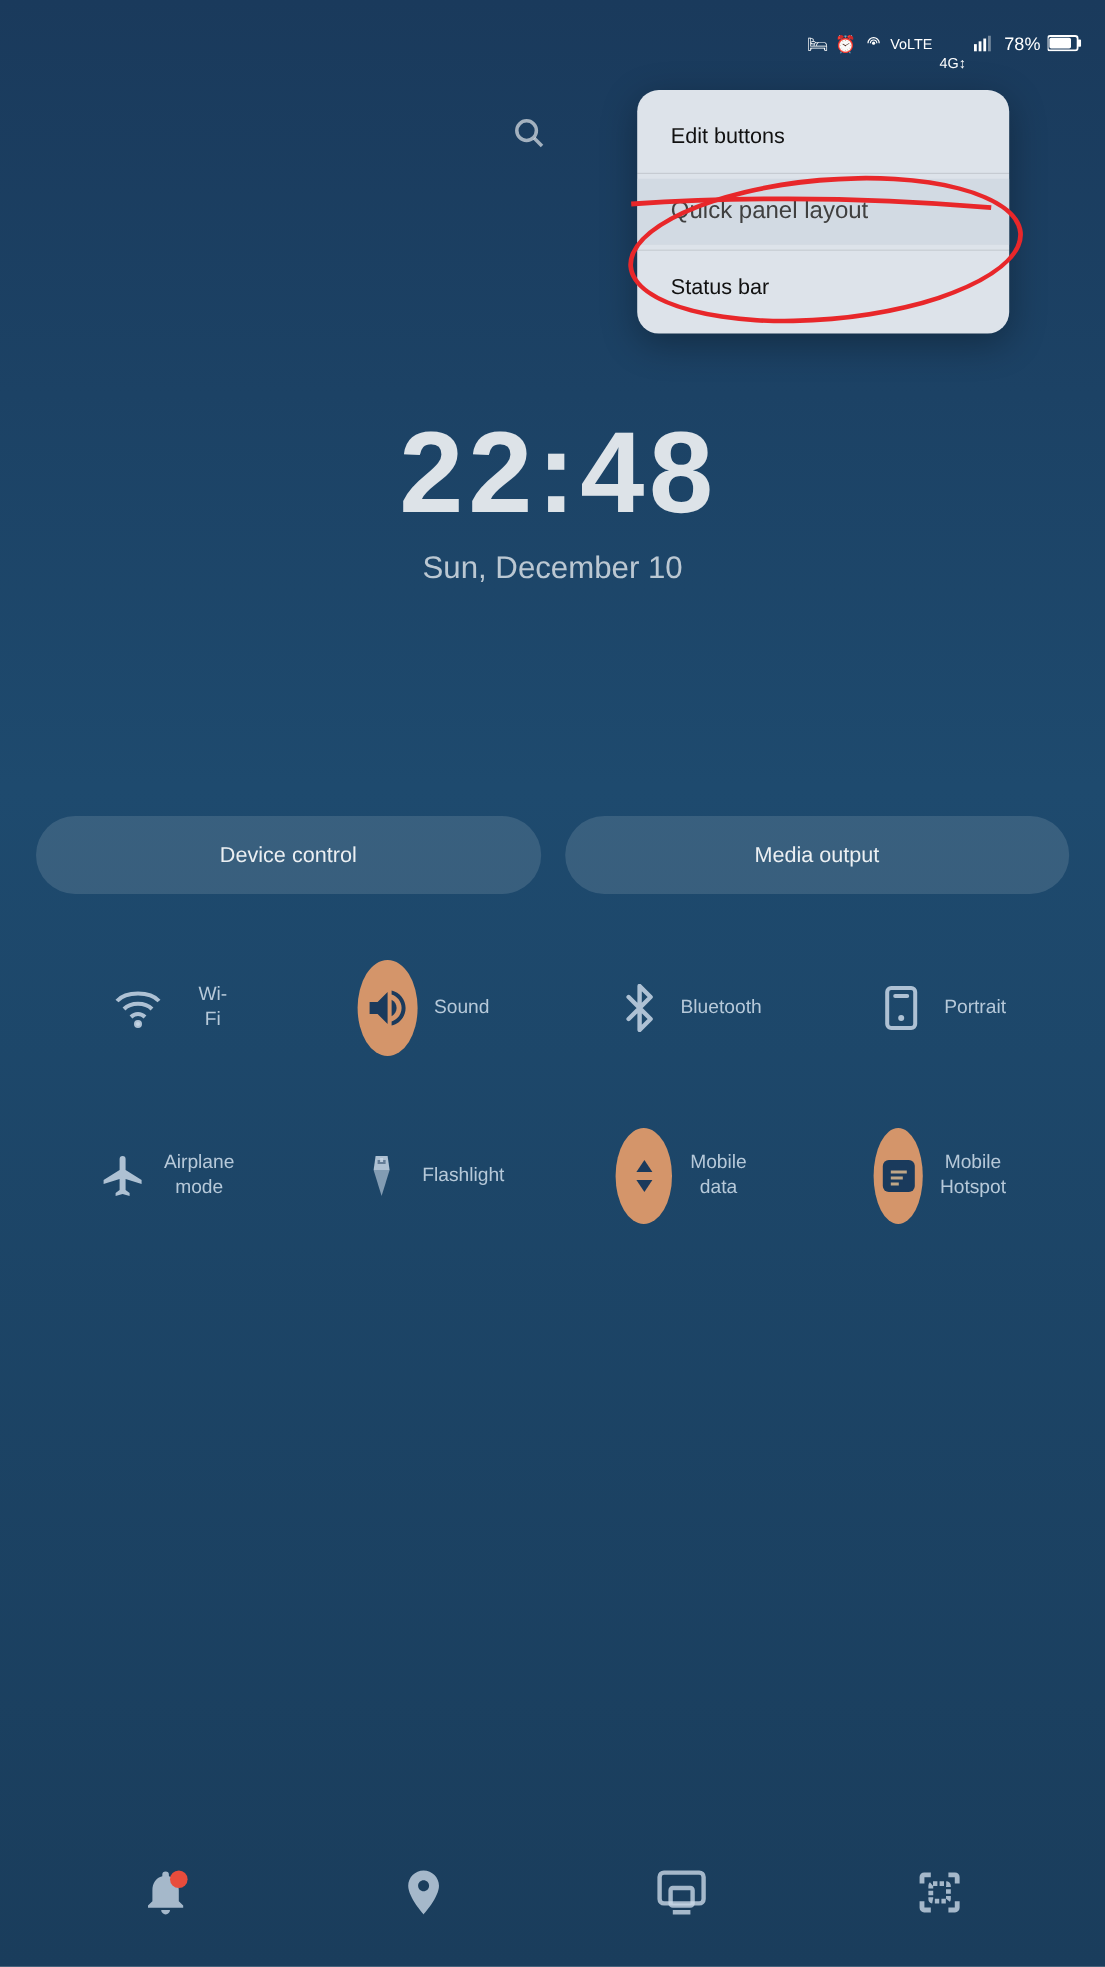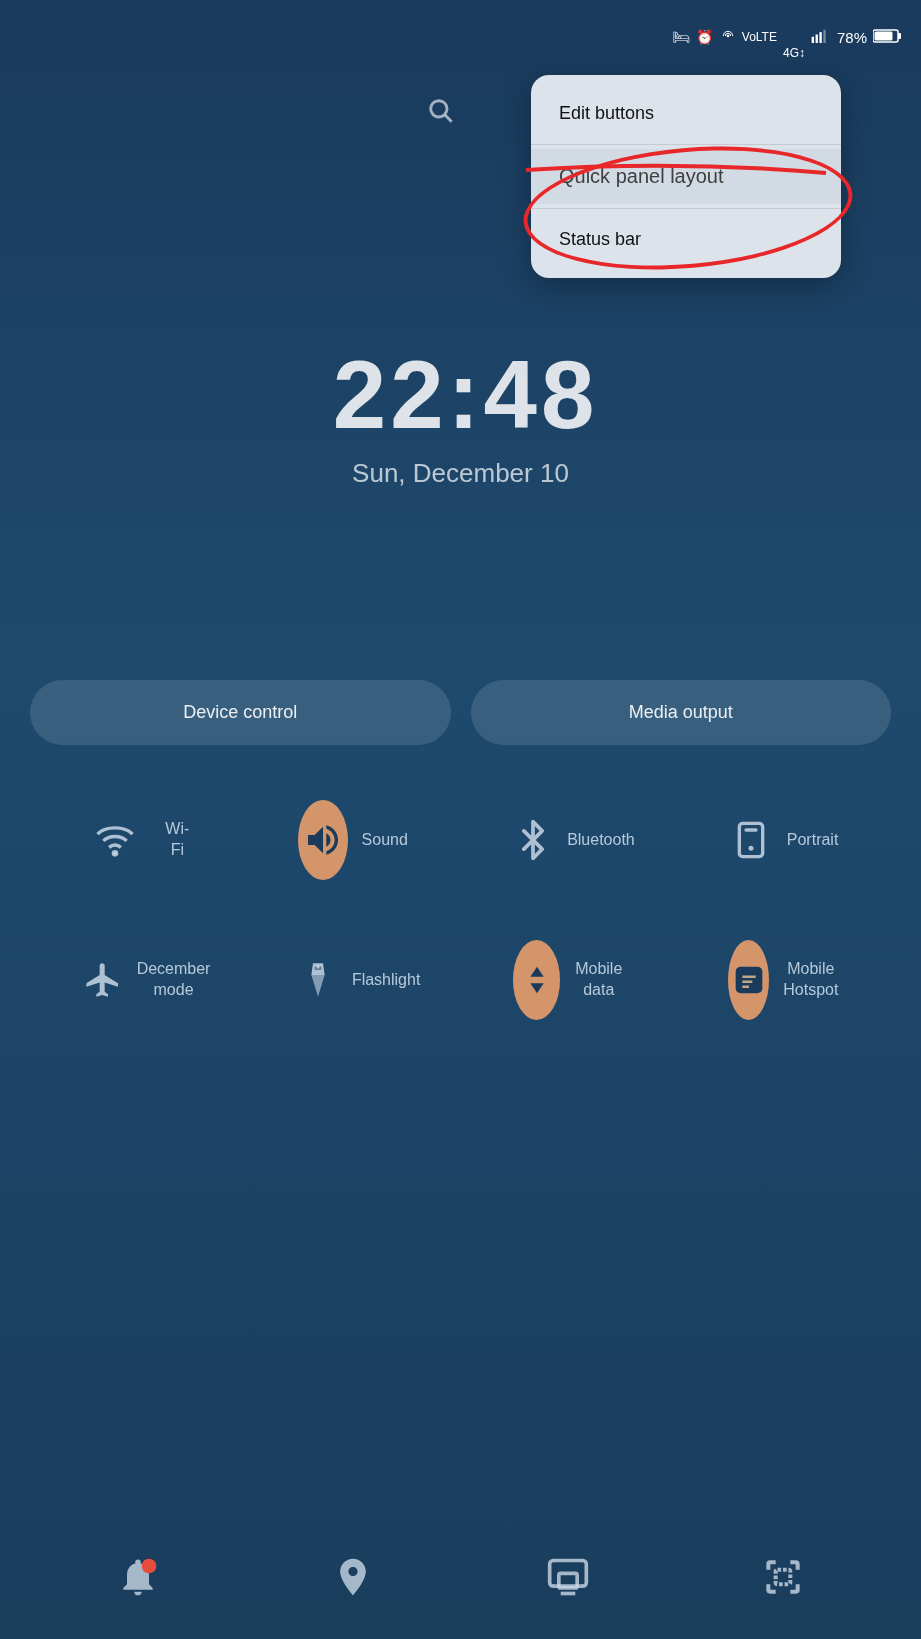--- a/index.html
+++ b/index.html
@@ -309,21 +309,21 @@
   </div>
 
   <div class="tiles-row">
 
     <div class="tile">
       <div class="tile-icon inactive">
         <svg viewBox="0 0 24 24" fill="rgba(200,215,230,0.85)">
           <path d="M21 16v-2l-8-5V3.5a1.5 1.5 0 0 0-3 0V9l-8 5v2l8-2.5V19l-2 1.5V22l3.5-1 3.5 1v-1.5L13 19v-5.5l8 2.5z"></path>
         </svg>
       </div>
-      <span class="tile-label">December mode</span>
+      <span class="tile-label">Airplane mode</span>
     </div>
 
     <div class="tile">
       <div class="tile-icon inactive">
         <svg viewBox="0 0 24 24" fill="rgba(200,215,230,0.85)">
           <path d="M9 2h6l1 7H8L9 2z"></path>
           <path d="M8 9l4 13 4-13H8z" opacity="0.7"></path>
           <rect x="10" y="4" width="4" height="2" fill="#1a3a5c" opacity="0.5"></rect>
           <line x1="12" y1="5" x2="12" y2="3" stroke="rgba(200,215,230,0.85)" stroke-width="1.5"></line>
         </svg>

